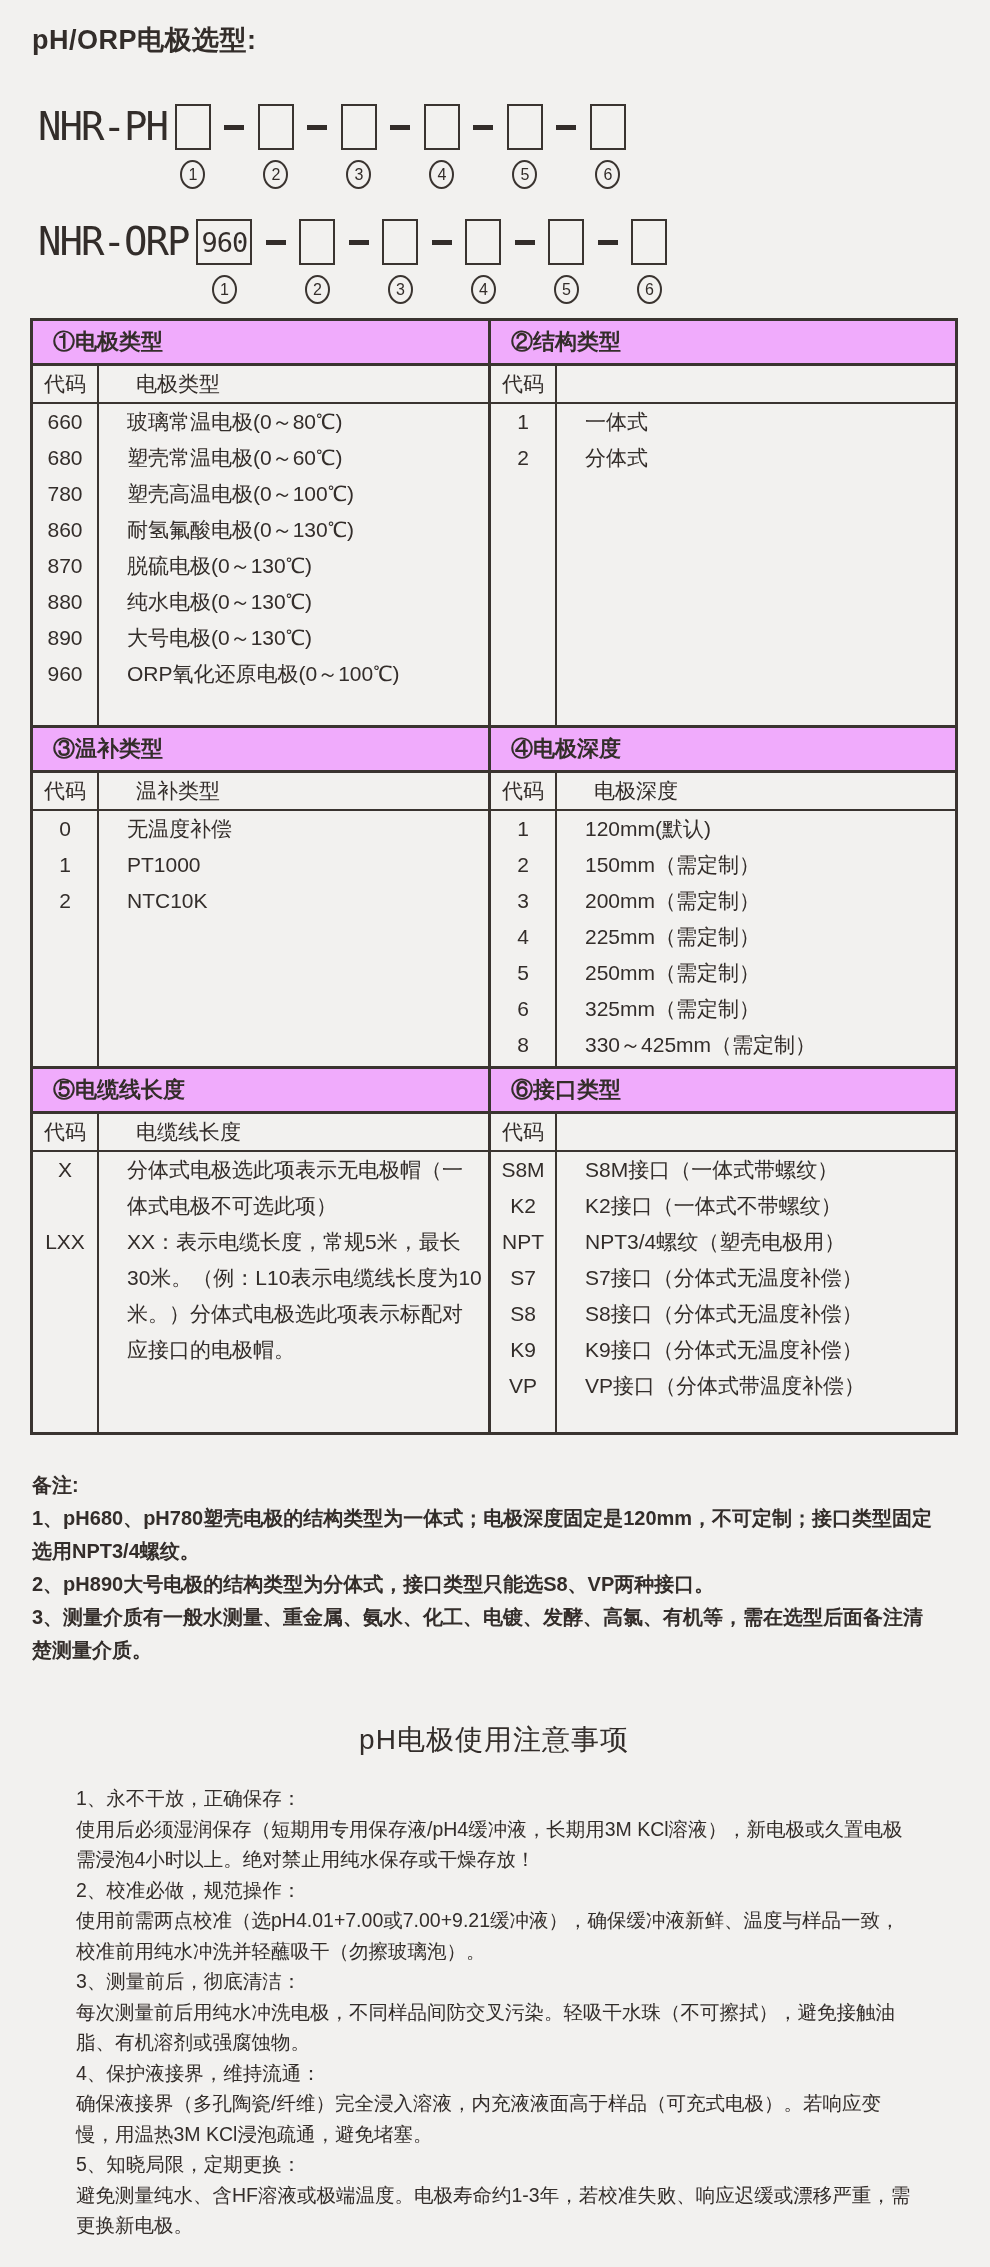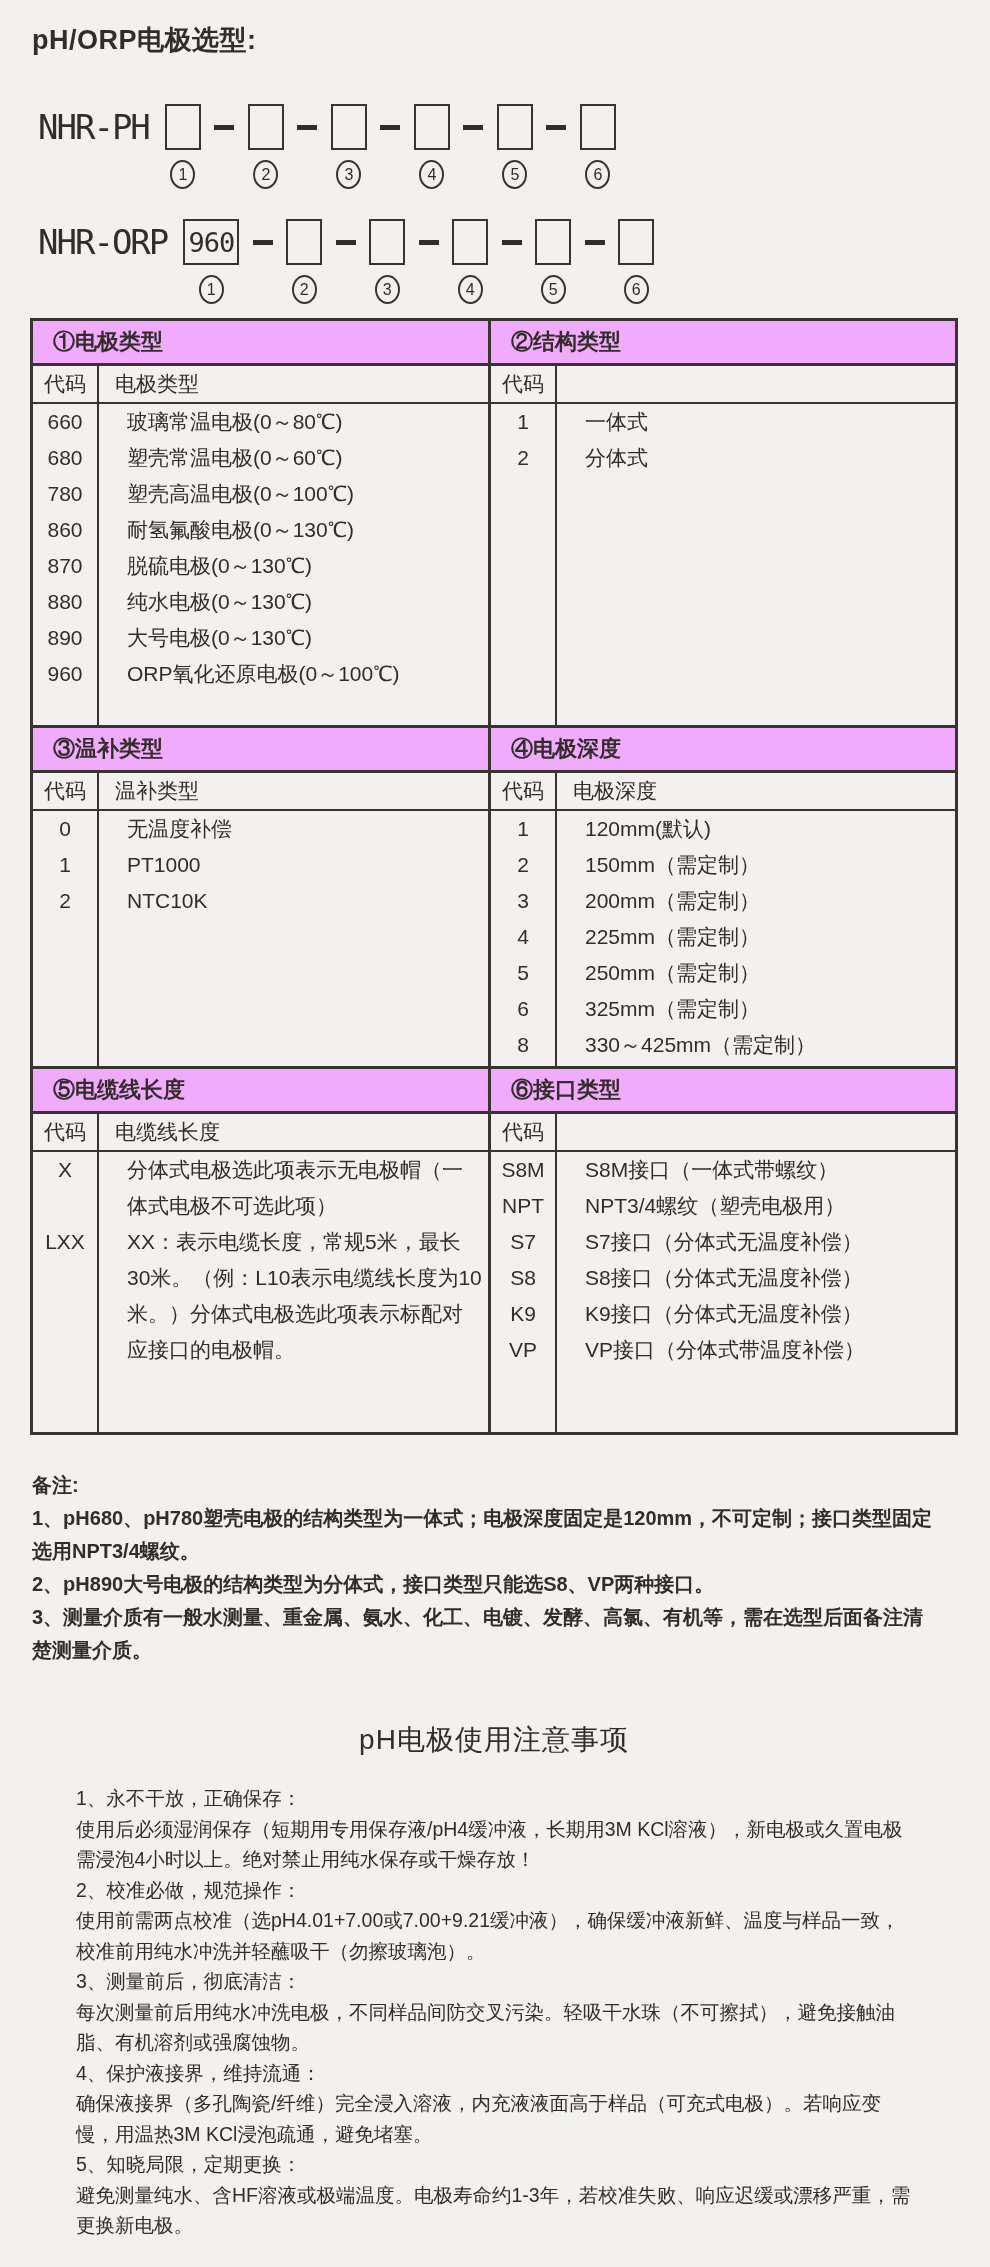--- a/index.html
+++ b/index.html
@@ -12,22 +12,22 @@
   }
   .content{padding:22px 32px 0 30px;box-sizing:border-box;}
   .page-title{font-size:27px;font-weight:bold;margin:0 0 0 2px;letter-spacing:0.5px;}
 
   
   .model-block{display:flex;align-items:flex-start;margin-left:8px;}
   .model-block.ph{margin-top:46px;}
   .model-block.orp{margin-top:30px;}
   .model-label{
     font-family:"DejaVu Sans Mono", monospace;
-    font-size:34px;letter-spacing:-2px;line-height:46px;
-    margin-right:16px;white-space:nowrap;
+    font-size:39px;letter-spacing:-2px;line-height:46px;
+    margin-right:8px;white-space:nowrap;
   }
   .slot{display:flex;flex-direction:column;align-items:center;width:36px;}
   .slot.wide{width:56px;}
   .mbox{width:36px;height:46px;border:2px solid #3a3430;box-sizing:border-box;background:transparent;}
   .mbox.filled{
     width:56px;display:flex;align-items:center;justify-content:center;
     font-family:"DejaVu Sans Mono", monospace;font-size:27px;letter-spacing:-1px;
   }
   .circle{
     margin-top:10px;width:25px;height:29px;border:2px solid #3a3430;border-radius:50%;
@@ -46,21 +46,21 @@
   .sec{display:flex;flex-direction:column;box-sizing:border-box;}
   .sec.left{width:458px;border-right:3px solid #3a3430;}
   .sec.right{flex:1;}
   .sec-title{
     height:42px;line-height:42px;flex-shrink:0;
     background:#f0abfc;border-bottom:3px solid #3a3430;
     font-size:22px;font-weight:bold;padding-left:20px;
   }
   .thead{display:flex;height:36px;line-height:36px;flex-shrink:0;border-bottom:2px solid #3a3430;font-size:21px;}
   .code-h{width:64px;text-align:center;border-right:2px solid #3a3430;flex-shrink:0;}
-  .name-h{flex:1;padding-left:16px;}
+  .name-h{flex:1;padding-left:37px;}
   .tbody{flex:1;display:flex;flex-direction:column;font-size:21px;line-height:36px;}
   .trow{display:flex;}
   .tcode{width:64px;border-right:2px solid #3a3430;text-align:center;flex-shrink:0;}
   .tdesc{flex:1;padding-left:28px;padding-right:6px;}
   .tfill{flex:1;display:flex;min-height:0;}
   .tcode-space{width:64px;border-right:2px solid #3a3430;flex-shrink:0;}
 
   
   .notes{margin-top:34px;font-weight:bold;font-size:20px;line-height:33px;width:908px;margin-left:2px;}
   .notes p{margin:0;}
@@ -321,20 +321,24 @@
       </div>
       <div class="sec right">
         <div class="sec-title">⑥接口类型</div>
         <div class="thead">
           <div class="code-h">代码</div>
         </div>
         <div class="tbody">
           <div class="trow">
               <div class="tcode">S8M</div>
               <div class="tdesc">S8M接口（一体式带螺纹）</div>
+            </div>
+          <div class="trow">
+              <div class="tcode">K2</div>
+              <div class="tdesc">K2接口（一体式不带螺纹）</div>
             </div>
           <div class="trow">
               <div class="tcode">NPT</div>
               <div class="tdesc">NPT3/4螺纹（塑壳电极用）</div>
             </div>
           <div class="trow">
               <div class="tcode">S7</div>
               <div class="tdesc">S7接口（分体式无温度补偿）</div>
             </div>
           <div class="trow">

